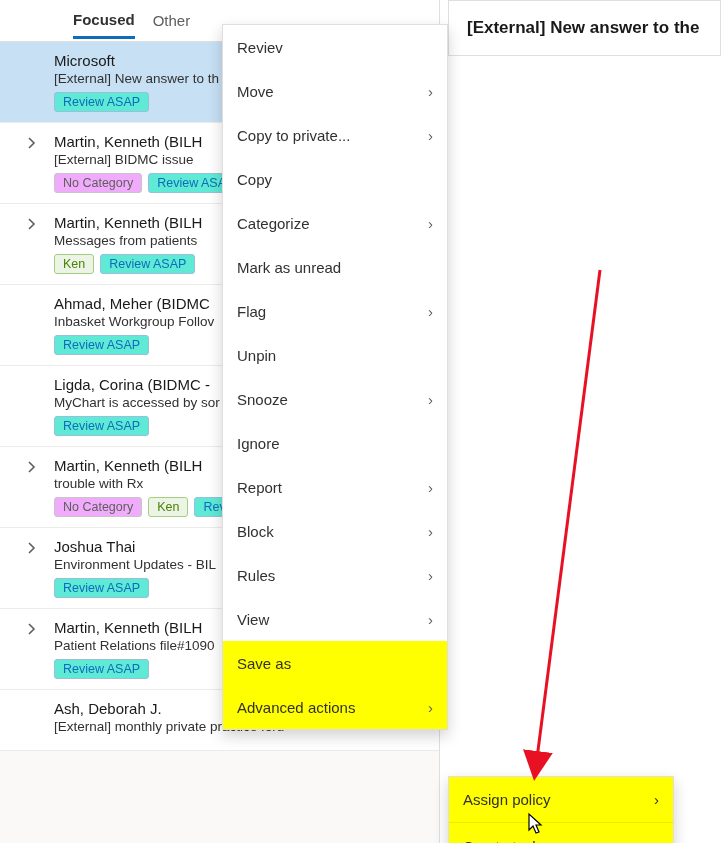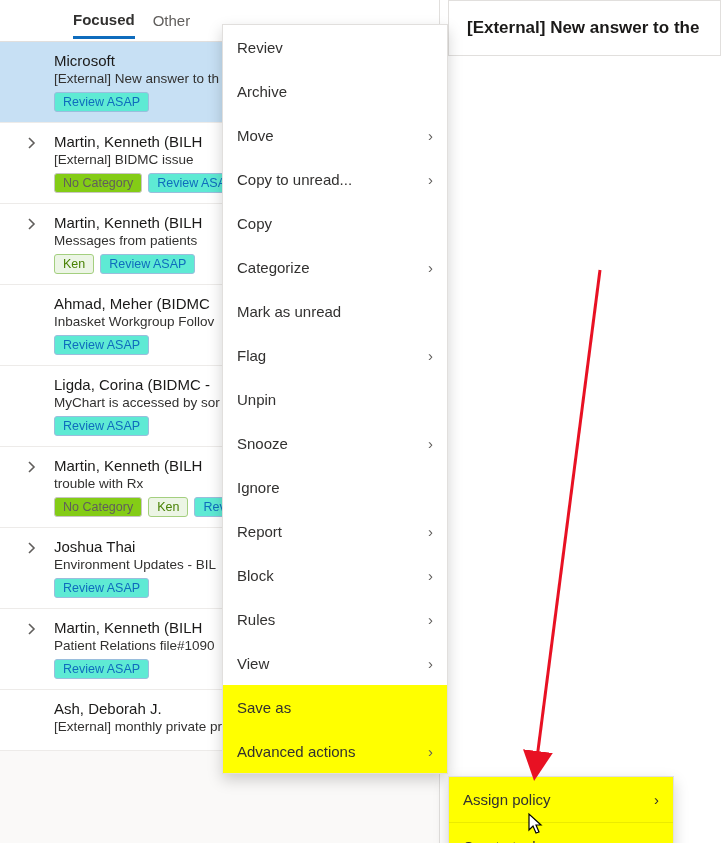--- a/index.html
+++ b/index.html
@@ -85,21 +85,21 @@
   }
   .tags { display: flex; gap: 6px; flex-wrap: wrap; }
   .tag {
     font-size: 12.5px;
     padding: 2px 8px;
     border-radius: 3px;
     border: 1px solid;
     background: #fff;
   }
   .tag.review { color: #0f6cbd; border-color: #9abedd; background: #5eead4; }
-  .tag.nocat  { color: #605e5c; border-color: #c8c6c4; background: #84cc16; }
+  .tag.nocat  { color: #605e5c; border-color: #c8c6c4; background: #f0abfc; }
   .tag.ken    { color: #498205; border-color: #a4cf7f; background: #ecf5e5; }
 
   
   .reading-pane {
     position: absolute;
     left: 448px;
     top: 0;
     right: 0;
     height: 56px;
     background: #fff;
@@ -307,28 +307,25 @@
 
 <div class="reading-pane">
   <span>[External] New answer to the</span>
 </div>
 
 <div class="context-menu">
   <div class="menu-item">
       <span>Reviev</span>
     </div>
   <div class="menu-item">
-      <span>Archive</span>
-    </div>
-  <div class="menu-item">
       <span>Move</span>
       <span class="chev">›</span>
     </div>
   <div class="menu-item">
-      <span>Copy to unread...</span>
+      <span>Copy to private...</span>
       <span class="chev">›</span>
     </div>
   <div class="menu-item">
       <span>Copy</span>
     </div>
   <div class="menu-item">
       <span>Categorize</span>
       <span class="chev">›</span>
     </div>
   <div class="menu-item">

